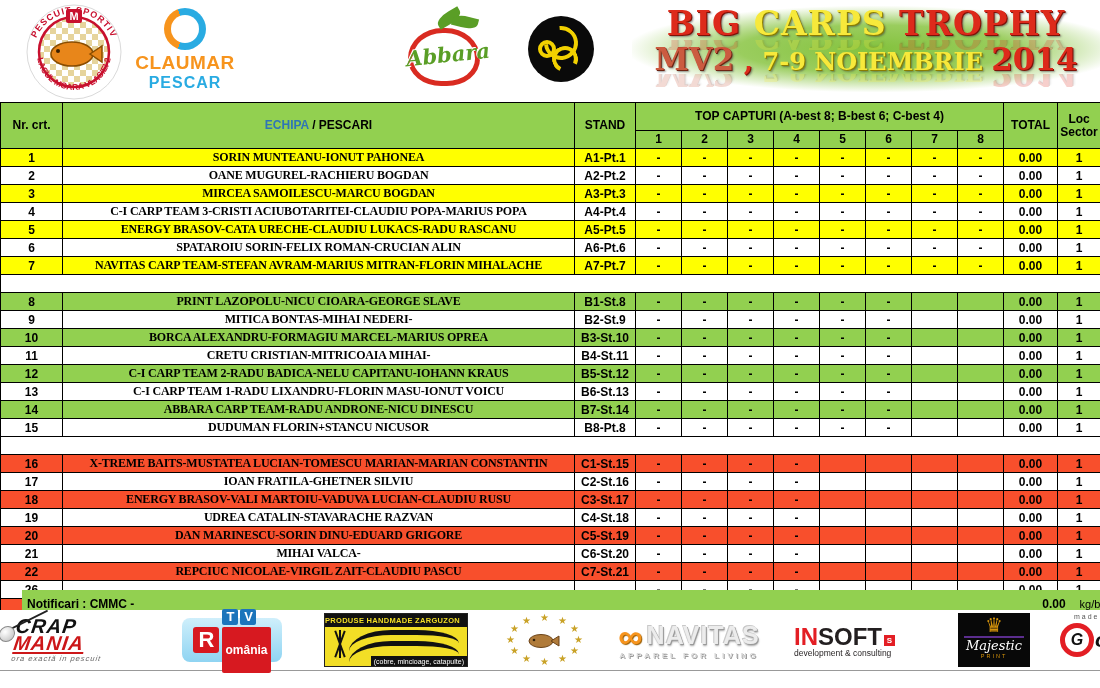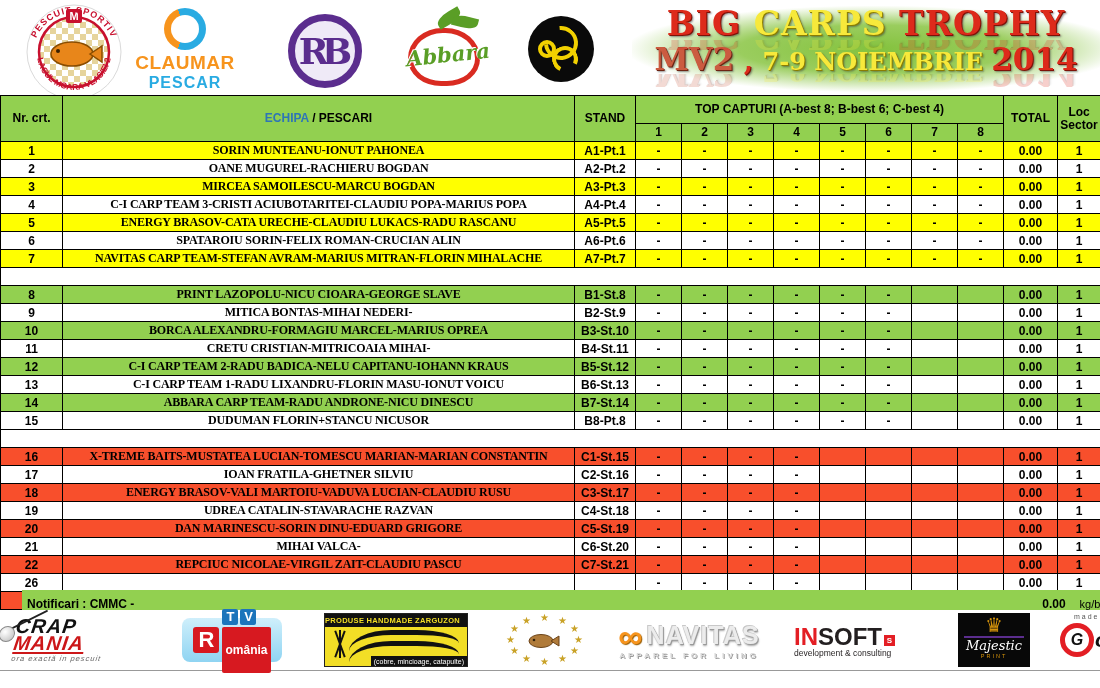--- a/index.html
+++ b/index.html
@@ -58,21 +58,21 @@
   .t-yellow{color:#F7E93B;text-shadow:1px 1px 0 #8a7d00,2px 2px 2px rgba(60,60,60,.55);}
   .t-brick{color:#CB5B40;text-shadow:1px 1px 0 #6d2413,2px 2px 2px rgba(60,60,60,.55);}
   .t-mv2{font-size:31px;}
   .t-year{font-size:31px;}
   .t-dates{font-size:24px;}
   .reflect{}
   .reflection{transform:scaleY(-1);opacity:.22;filter:blur(.6px);height:16px !important;
     overflow:hidden;margin-top:-4px !important;}
 
   
-  #results{position:absolute;left:0;top:95px;width:1100px;border-collapse:collapse;table-layout:fixed;}
+  #results{position:absolute;left:0;top:102px;width:1100px;border-collapse:collapse;table-layout:fixed;}
   #results th,#results td{border:1px solid #000;padding:0;overflow:hidden;white-space:nowrap;}
   #results thead th{background:#92D050;color:#000;font-size:12px;font-weight:bold;
     white-space:normal;line-height:1.05;}
   th.h-top{height:27px;}
   th.h-num{height:17px;font-size:12px;}
   .echipa-blue{color:#2E75B6;}
   #results td{height:17px;font-size:12px;font-weight:bold;text-align:center;color:#000;}
   td.team{text-align:left;padding-left:4px;font-family:"Liberation Serif",serif;
     font-size:12.5px;color:#1B1B55;letter-spacing:-0.2px;}
   td.nr{font-size:12px;}
@@ -204,23 +204,20 @@
     </div>
 
     <div class="toplogo" id="logo-claumar">
       <div class="claumar-ring">
           <i></i>
         </div>
       <div class="claumar-l1">CLAUMAR</div>
       <div class="claumar-l2">PESCAR</div>
     </div>
 
-    <div class="toplogo" id="logo-rb">
-      <span>RB</span>
-    </div>
 
     <div class="toplogo" id="logo-abbara">
       <div class="apple"></div>
       <div class="leaf leaf1"></div>
       <div class="leaf leaf2"></div>
       <div class="abbara-word">Abbara</div>
     </div>
 
     <div class="toplogo" id="logo-bee">
       <i class="bee-swirl bs1"></i>

